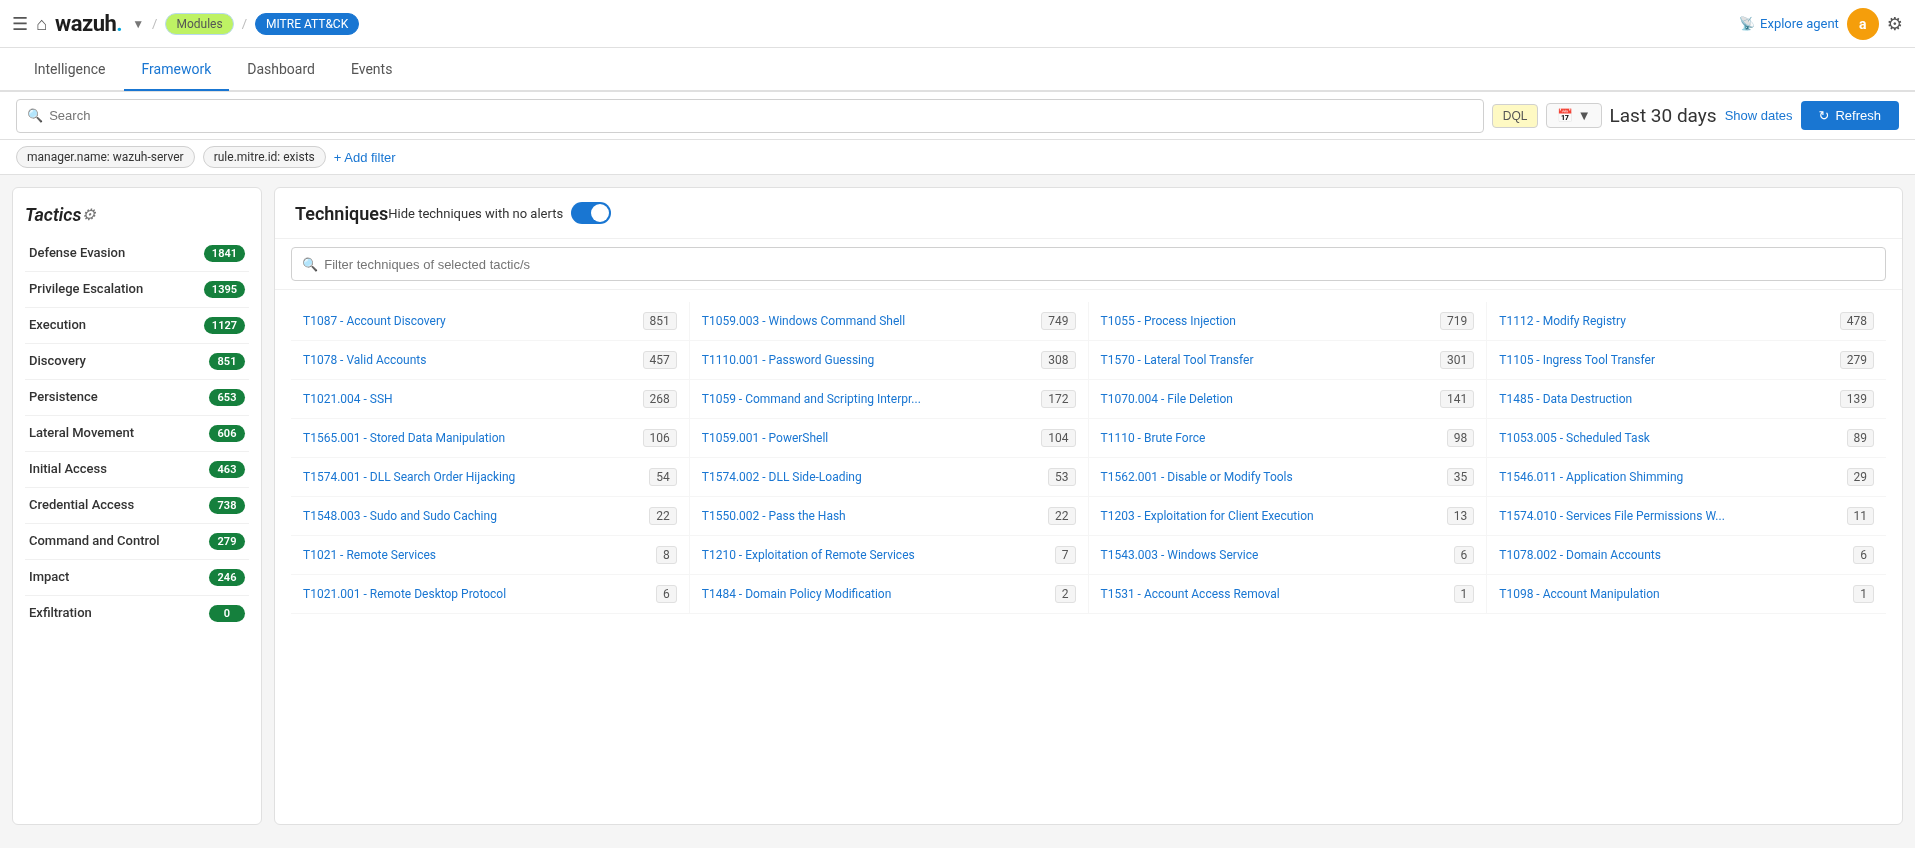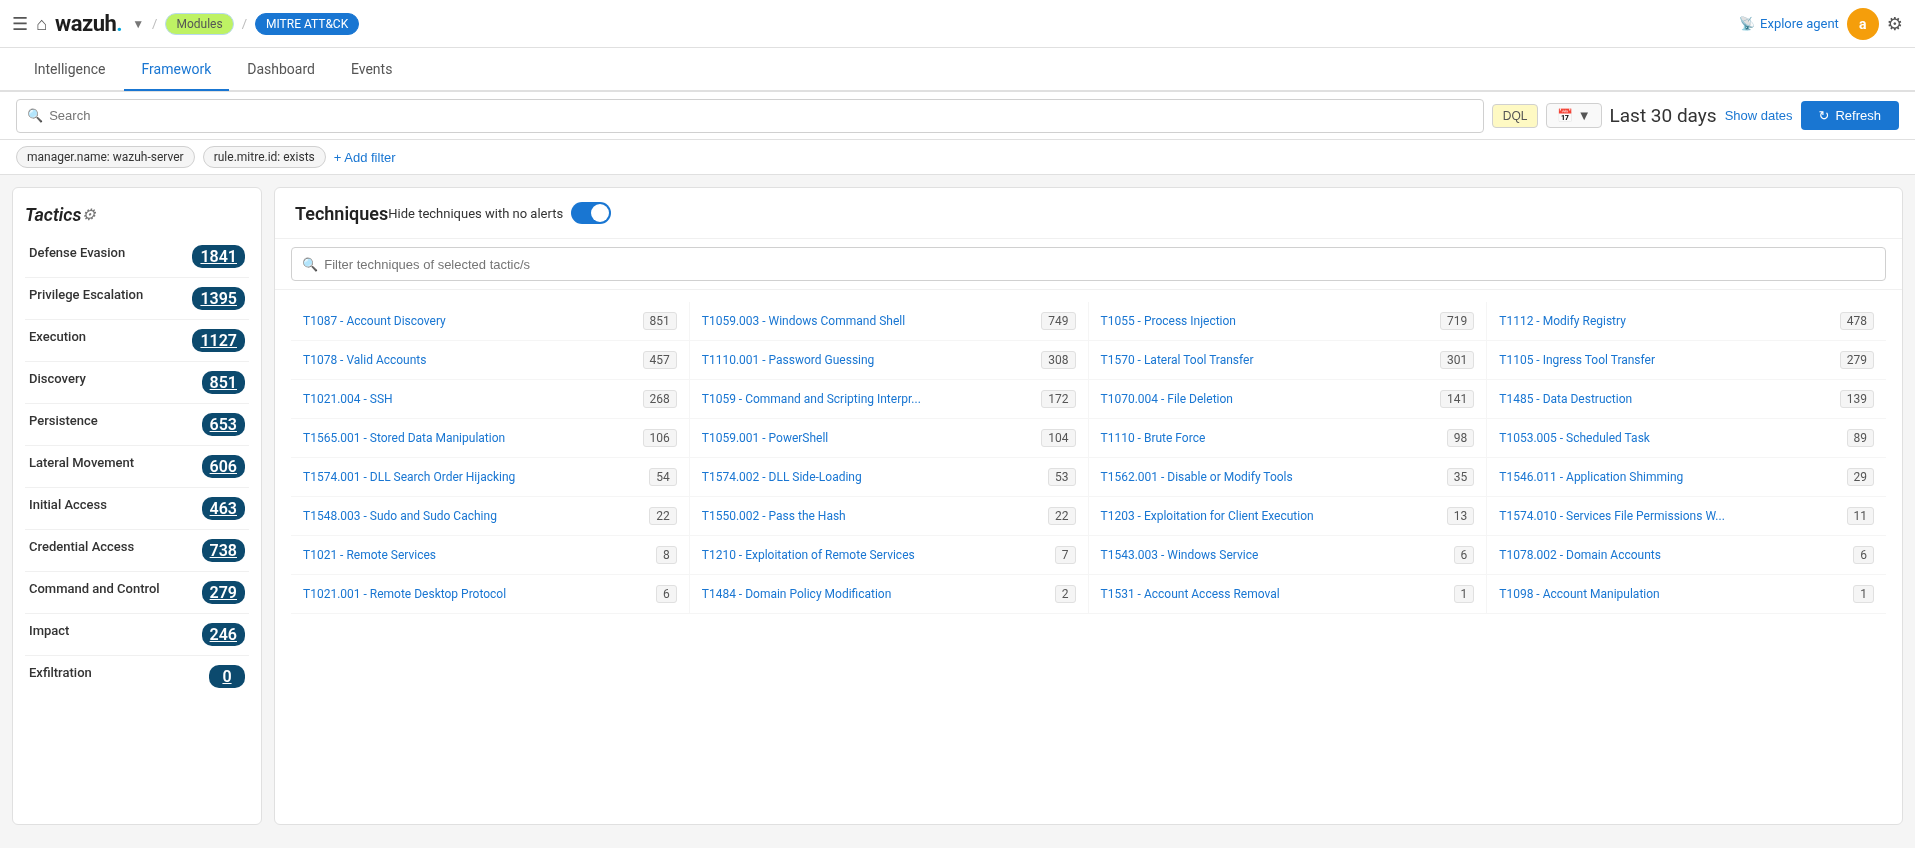--- a/index.html
+++ b/index.html
@@ -45,21 +45,21 @@
     .main-layout { display: flex; height: calc(100vh - 186px); background: #f5f5f5; padding: 12px; gap: 12px; }
 
     
     .sidebar { width: 250px; background: #fff; border-radius: 6px; border: 1px solid #e0e0e0; overflow-y: auto; padding: 16px 12px; }
     .sidebar-header { display: flex; align-items: center; justify-content: flex-start; margin-bottom: 11px; font-style: italic; }
     .sidebar-title { font-size: 18px; font-weight: 600; color: #222; }
     .gear-icon { font-size: 16px; color: #777; cursor: pointer; }
     .tactic-item { display: flex; justify-content: space-between; padding: 9px 4px; border-bottom: 1px solid #f0f0f0; cursor: pointer; }
     .tactic-item:last-child { border-bottom: none; }
     .tactic-name { font-size: 13px; color: #333; font-weight: 500; }
-    .tactic-badge { background: #0c4a6e; color: #fff; border-radius: 10px; padding: 2px 8px; font-size: 16px; font-weight: 600; min-width: 36px; text-align: center; text-decoration: underline; }
+    .tactic-badge { background: #15803d; color: #fff; border-radius: 10px; padding: 2px 8px; font-size: 11px; font-weight: 600; min-width: 36px; text-align: center; }
 
     
     .content-panel { flex: 1; background: #fff; border-radius: 6px; border: 1px solid #e0e0e0; display: flex; flex-direction: column; overflow: hidden; }
     .content-header { display: flex; align-items: center; padding: 14px 20px; border-bottom: 1px solid #f0f0f0; }
     .techniques-title { font-size: 18px; font-weight: 600; color: #222; }
     .hide-toggle { display: flex; align-items: center; gap: 8px; font-size: 13px; color: #333; }
     .toggle-switch { width: 40px; height: 22px; background: #1976d2; border-radius: 11px; position: relative; cursor: pointer; }
     .toggle-thumb { width: 18px; height: 18px; background: #fff; border-radius: 50%; position: absolute; top: 2px; right: 2px; }
 
     

